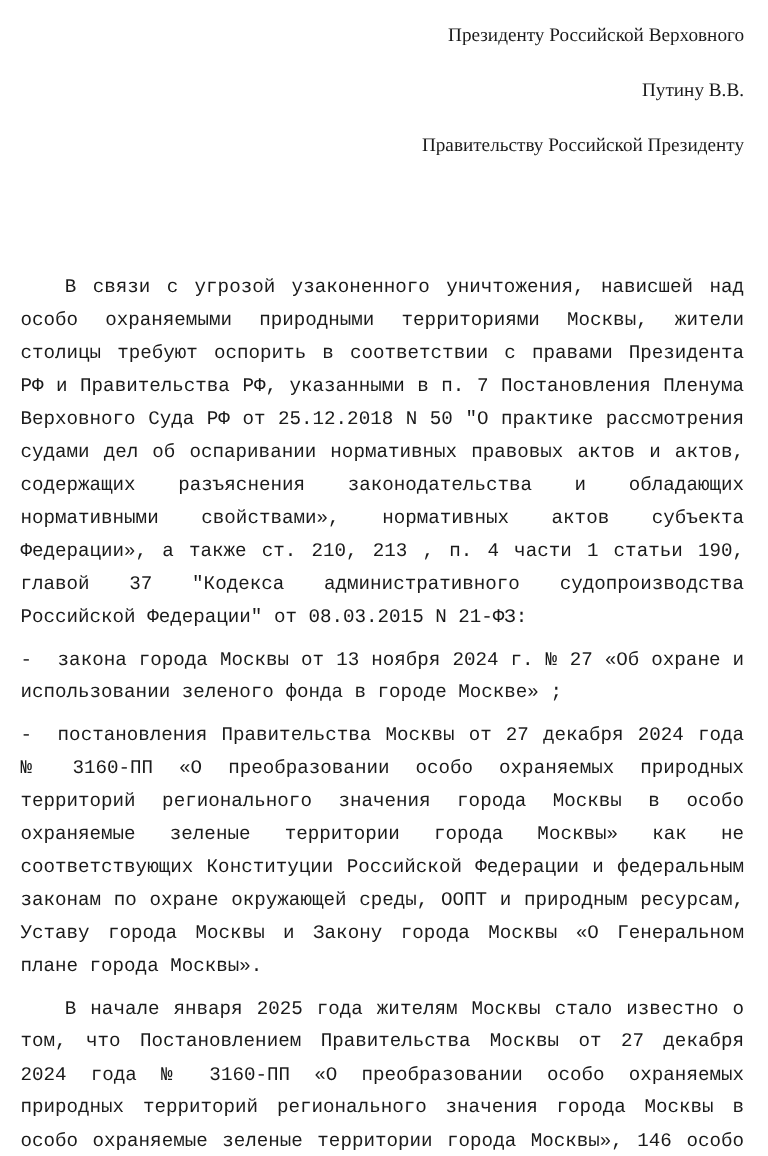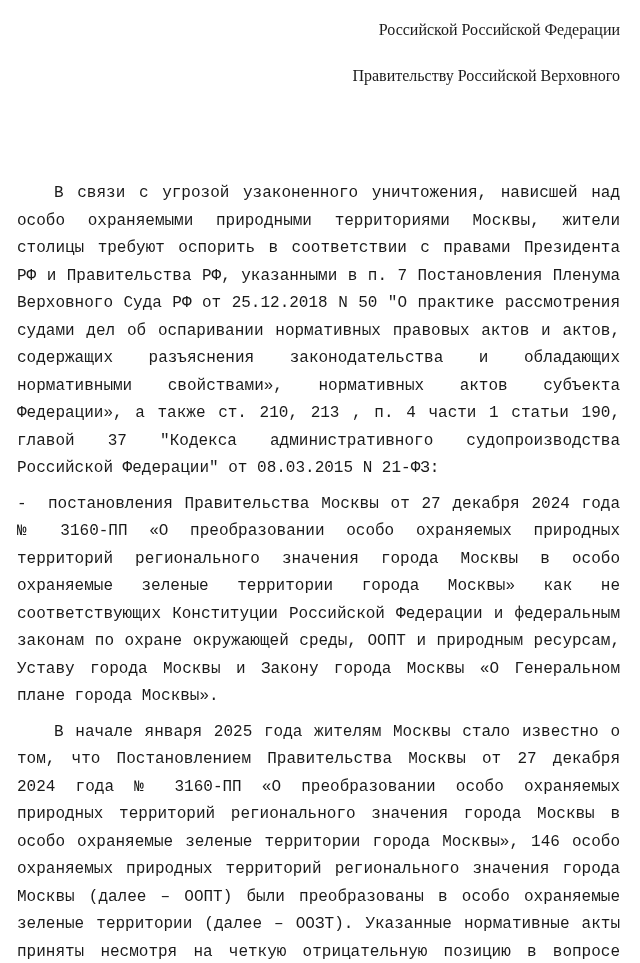--- a/index.html
+++ b/index.html
@@ -46,28 +46,30 @@
     display: inline-block;
     width: 31px;
   }
 </style>
 </head>
 <body>
 
 <div class="page">
 
   <div class="header-block">
-    <div class="header-line">Российской Российской Федерации</div>
-    <div class="header-line">Правительству Российской Верховного</div>
+    <div class="header-line">Президенту Российской Верховного</div>
+    <div class="header-line">Путину В.В.</div>
+    <div class="header-line">Правительству Российской Президенту</div>
   </div>
 
   <div class="doc-body">
 
     <p class="para indent">В связи с угрозой узаконенного уничтожения, нависшей над особо охраняемыми природными территориями Москвы, жители столицы требуют оспорить в соответствии с правами Президента РФ и Правительства РФ, указанными в п. 7 Постановления Пленума Верховного Суда РФ от 25.12.2018 N 50 "О практике рассмотрения судами дел об оспаривании нормативных правовых актов и актов, содержащих разъяснения законодательства и обладающих нормативными свойствами», нормативных актов субъекта Федерации», а также ст. 210, 213 , п. 4 части 1 статьи 190, главой 37 "Кодекса административного судопроизводства Российской Федерации" от 08.03.2015 N 21-ФЗ:</p>
 
+    <p class="para list-item"><span class="dash">-</span><span>закона города Москвы от 13 ноября 2024 г. № 27 «Об охране и использовании зеленого фонда в городе Москве» ;</span></p>
 
     <p class="para list-item"><span class="dash">-</span><span>постановления Правительства Москвы от 27 декабря 2024 года № 3160-ПП «О преобразовании особо охраняемых природных территорий регионального значения города Москвы в особо охраняемые зеленые территории города Москвы» как не соответствующих Конституции Российской Федерации и федеральным законам по охране окружающей среды, ООПТ и природным ресурсам, Уставу города Москвы и Закону города Москвы «О Генеральном плане города Москвы».</span></p>
 
     <p class="para indent">В начале января 2025 года жителям Москвы стало известно о том, что Постановлением Правительства Москвы от 27 декабря 2024 года № 3160-ПП «О преобразовании особо охраняемых природных территорий регионального значения города Москвы в особо охраняемые зеленые территории города Москвы», 146 особо охраняемых природных территорий регионального значения города Москвы (далее – ООПТ) были преобразованы в особо охраняемые зеленые территории (далее – ООЗТ). Указанные нормативные акты приняты несмотря на четкую отрицательную позицию в вопросе изменения границ ООПТ в ноябре 2024 года, занятую Государственной Думой, Правительством России и Счетной палатой РФ при отклонении скандального законопроекта в федеральном парламенте по этому вопросу (см. Приложение 1).</p>
 
   </div>
 
 </div>
 
 </body></html>

